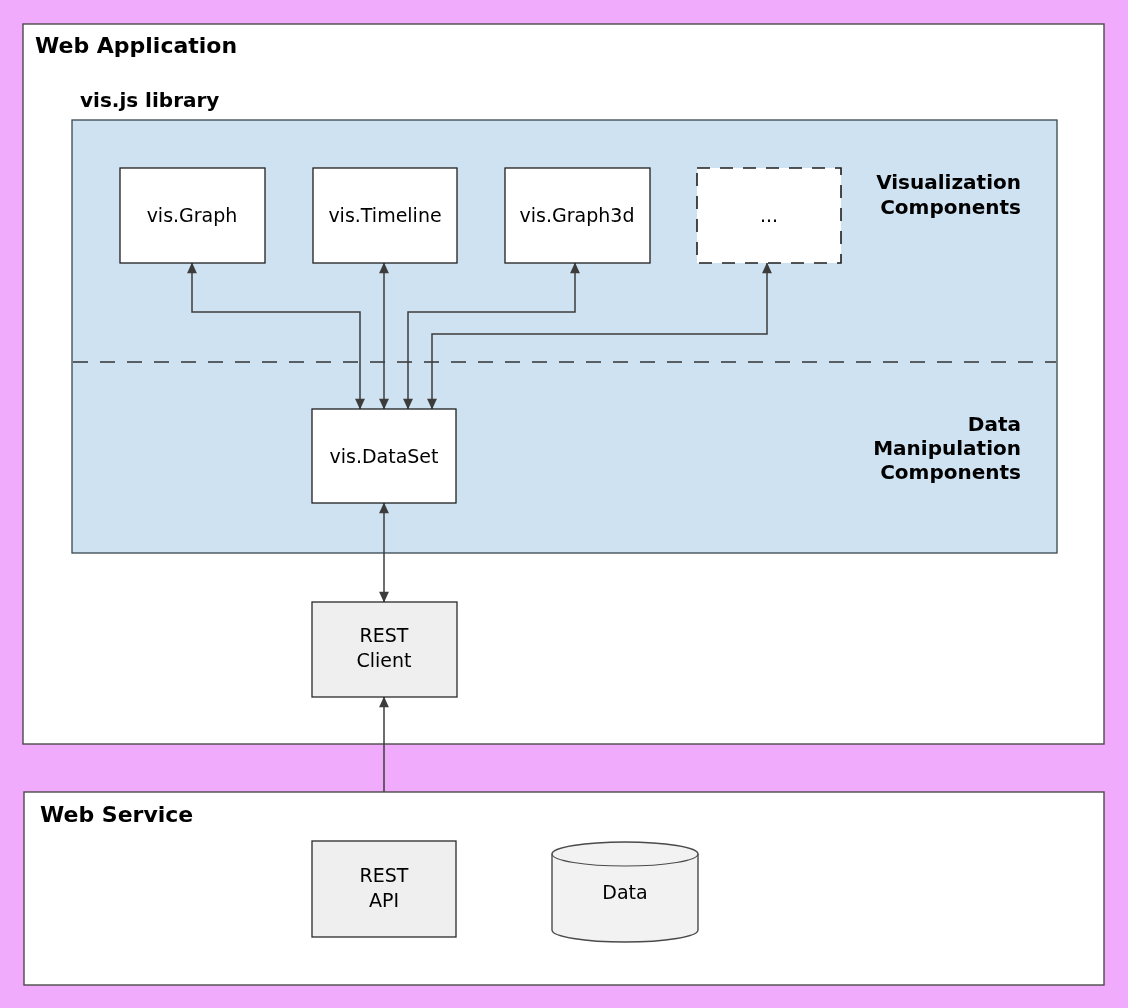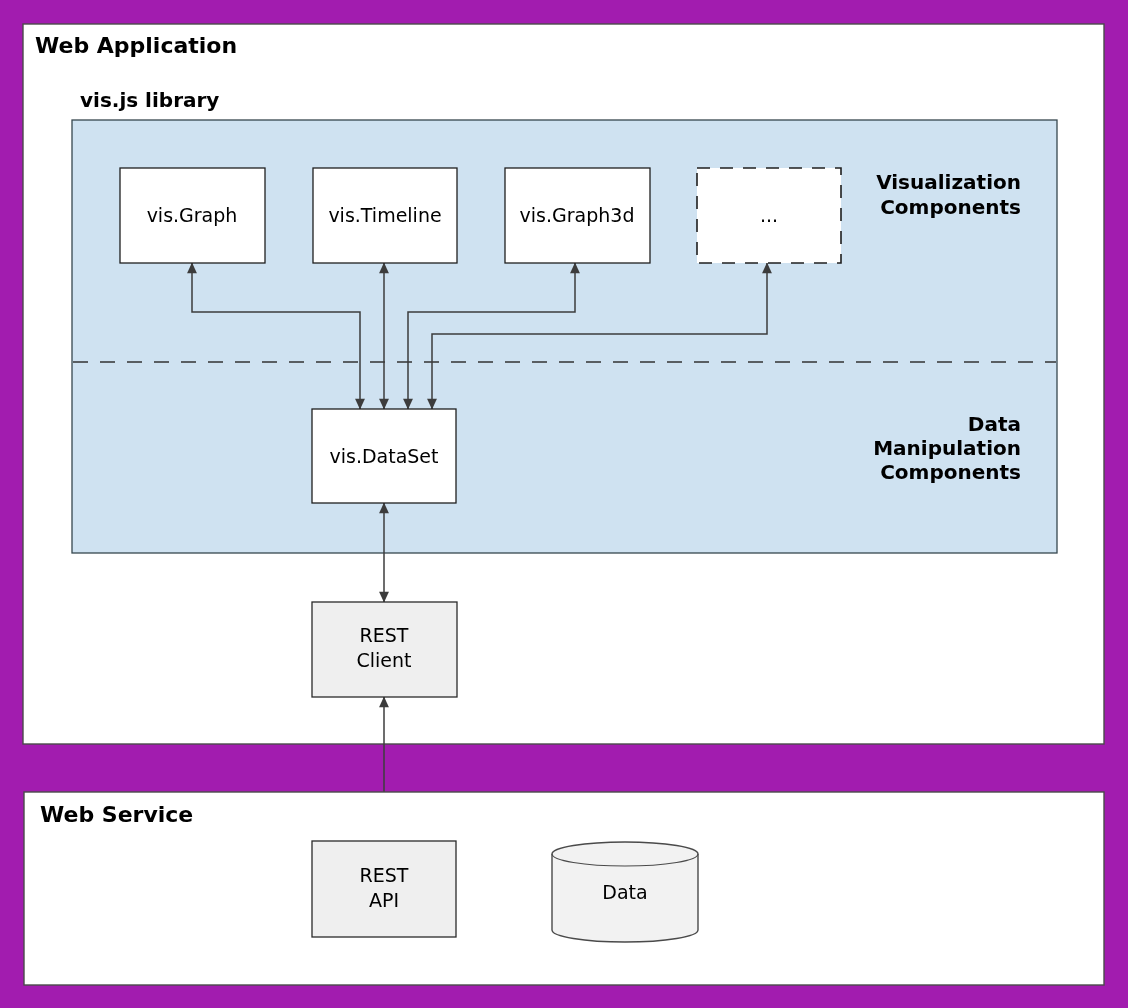--- a/index.html
+++ b/index.html
@@ -4,21 +4,21 @@
 <style>
   html, body {
     margin: 0;
     padding: 0;
     background: #ffffff;
   }
   .stage {
     position: relative;
     width: 1128px;
     height: 1008px;
-    background: #a21caf;
+    background: #f0abfc;
     font-family: "DejaVu Sans", "Liberation Sans", sans-serif;
   }
   svg { display: block; }
 
   
   .container { fill: #ffffff; stroke: #4a4a4a; stroke-width: 1.4; }
   .panel     { fill: #cfe2f1; stroke: #37474f; stroke-width: 1.3; }
 
   
   .box        { fill: #ffffff; stroke: #1f1f1f; stroke-width: 1.3; }

